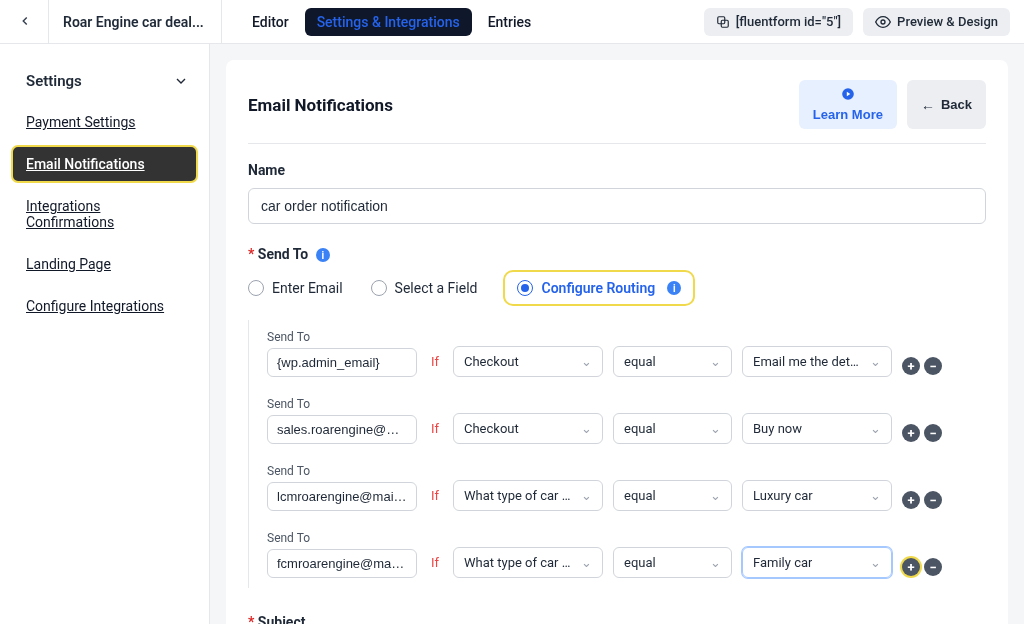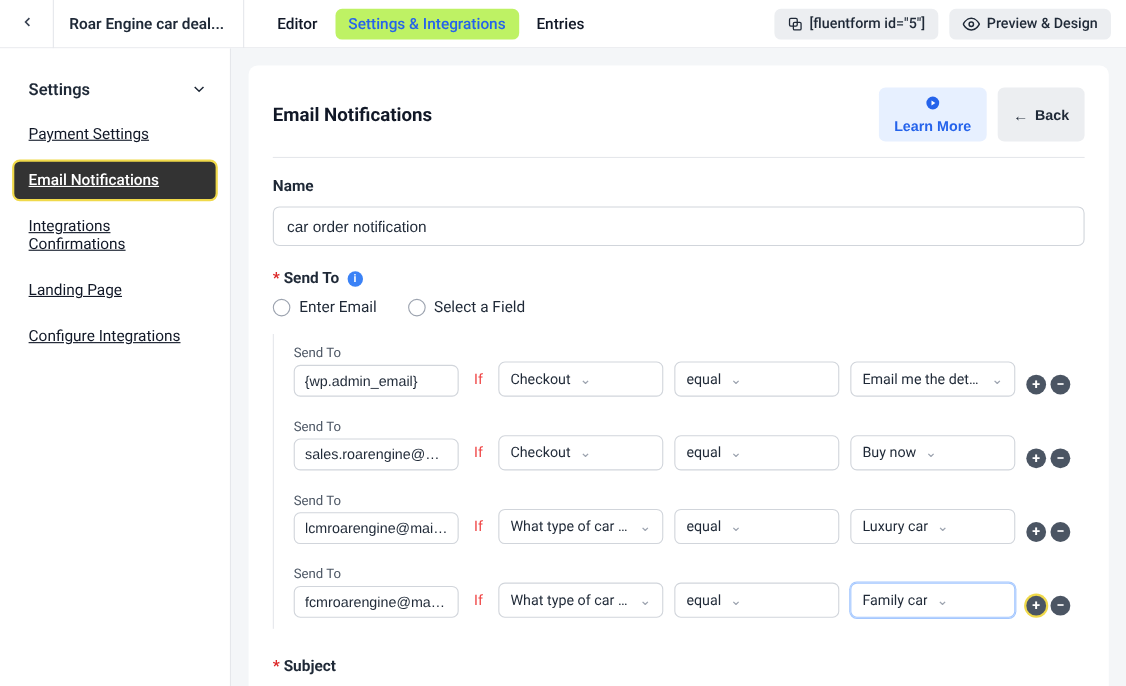--- a/index.html
+++ b/index.html
@@ -40,21 +40,21 @@
   .vline { width:1px; height:44px; background:#e5e7eb; margin:0 2px; }
   .tabs { display:flex; gap:4px; margin-left: 6px; }
   .tab {
     padding: 6px 12px;
     border-radius: 6px;
     font-size: 14px;
     font-weight: 500;
     cursor: pointer;
     color: #111827;
   }
-  .tab.active { background:#bef264; color:#2563eb;text-align:right; }
+  .tab.active { background:#0f172a; color:#2563eb;text-align:right; }
   .top-right { margin-left:auto; display:flex; gap:10px; }
   .pill {
     background:#eceef1;
     border-radius:6px;
     padding:6px 12px;
     display:flex; align-items:center;
     gap:6px; font-size:13px; font-weight:500;
     cursor:pointer; color:#1f2937;
   }
   .pill svg, .pill span.ico { flex:none; }
@@ -161,28 +161,28 @@
   .rule .col1 .lbl { font-size:12px; color:#4b5563; margin-bottom:4px; }
   .txt-in {
     width:100%; border:1px solid #d1d5db; border-radius:6px;
     padding:6px 9px; font-size:13px; color:#1f2937;
     overflow:hidden; text-overflow:ellipsis; white-space:nowrap;
   }
   .if { font-size:13px; color:#ef4444; padding-bottom:8px; width:16px; text-align:center;}
   .select {
     border:1px solid #d1d5db; border-radius:6px;
     padding:7px 10px; font-size:13px; color:#1f2937;
-    display:flex; align-items:center; 
+    display:flex; align-items:center; justify-content:space-between;
     gap:8px; cursor:pointer;
     overflow:hidden;
   }
   .select span.val { overflow:hidden; text-overflow:ellipsis; white-space:nowrap; }
   .select .chev { color:#9ca3af; flex:none; }
   .w-field { width:150px; }
-  .w-op { width:150px; }
+  .w-op { width:119px; }
   .w-val { width:150px; }
   .select.active { border-color:#a5c8ff; box-shadow:0 0 0 1px #a5c8ff; }
   .rule-icons { display:flex; gap:4px; align-items:center; padding-bottom:2px; }
   .circ {
     width:18px; height:18px; border-radius:50%; background:#4b5563;
     color:#fff; display:flex; align-items:center; justify-content:center;
     font-weight:700; font-size:13px; line-height:1; cursor:pointer;
   }
   .circ.minus::after { content:"−"; }
   .circ.plus::after { content:"+"; }
@@ -276,20 +276,25 @@
         </div>
         <div class="radio-row">
           <label class="radio">
             <span class="dot"></span>
               <span class="lbl">Enter Email</span>
           </label>
           <label class="radio">
             <span class="dot"></span>
               <span class="lbl">Select a Field</span>
           </label>
+          <label class="radio selected radio-hl">
+            <span class="dot"></span>
+              <span class="lbl">Configure Routing</span>
+            <span class="info-dot">i</span>
+          </label>
         </div>
 
         <div class="routing-block">
 
           <div class="rule">
             <div class="col1">
               <div class="lbl">Send To</div>
               <input class="txt-in" value="{wp.admin_email}" style="">
             </div>
             <div class="if">If</div>

